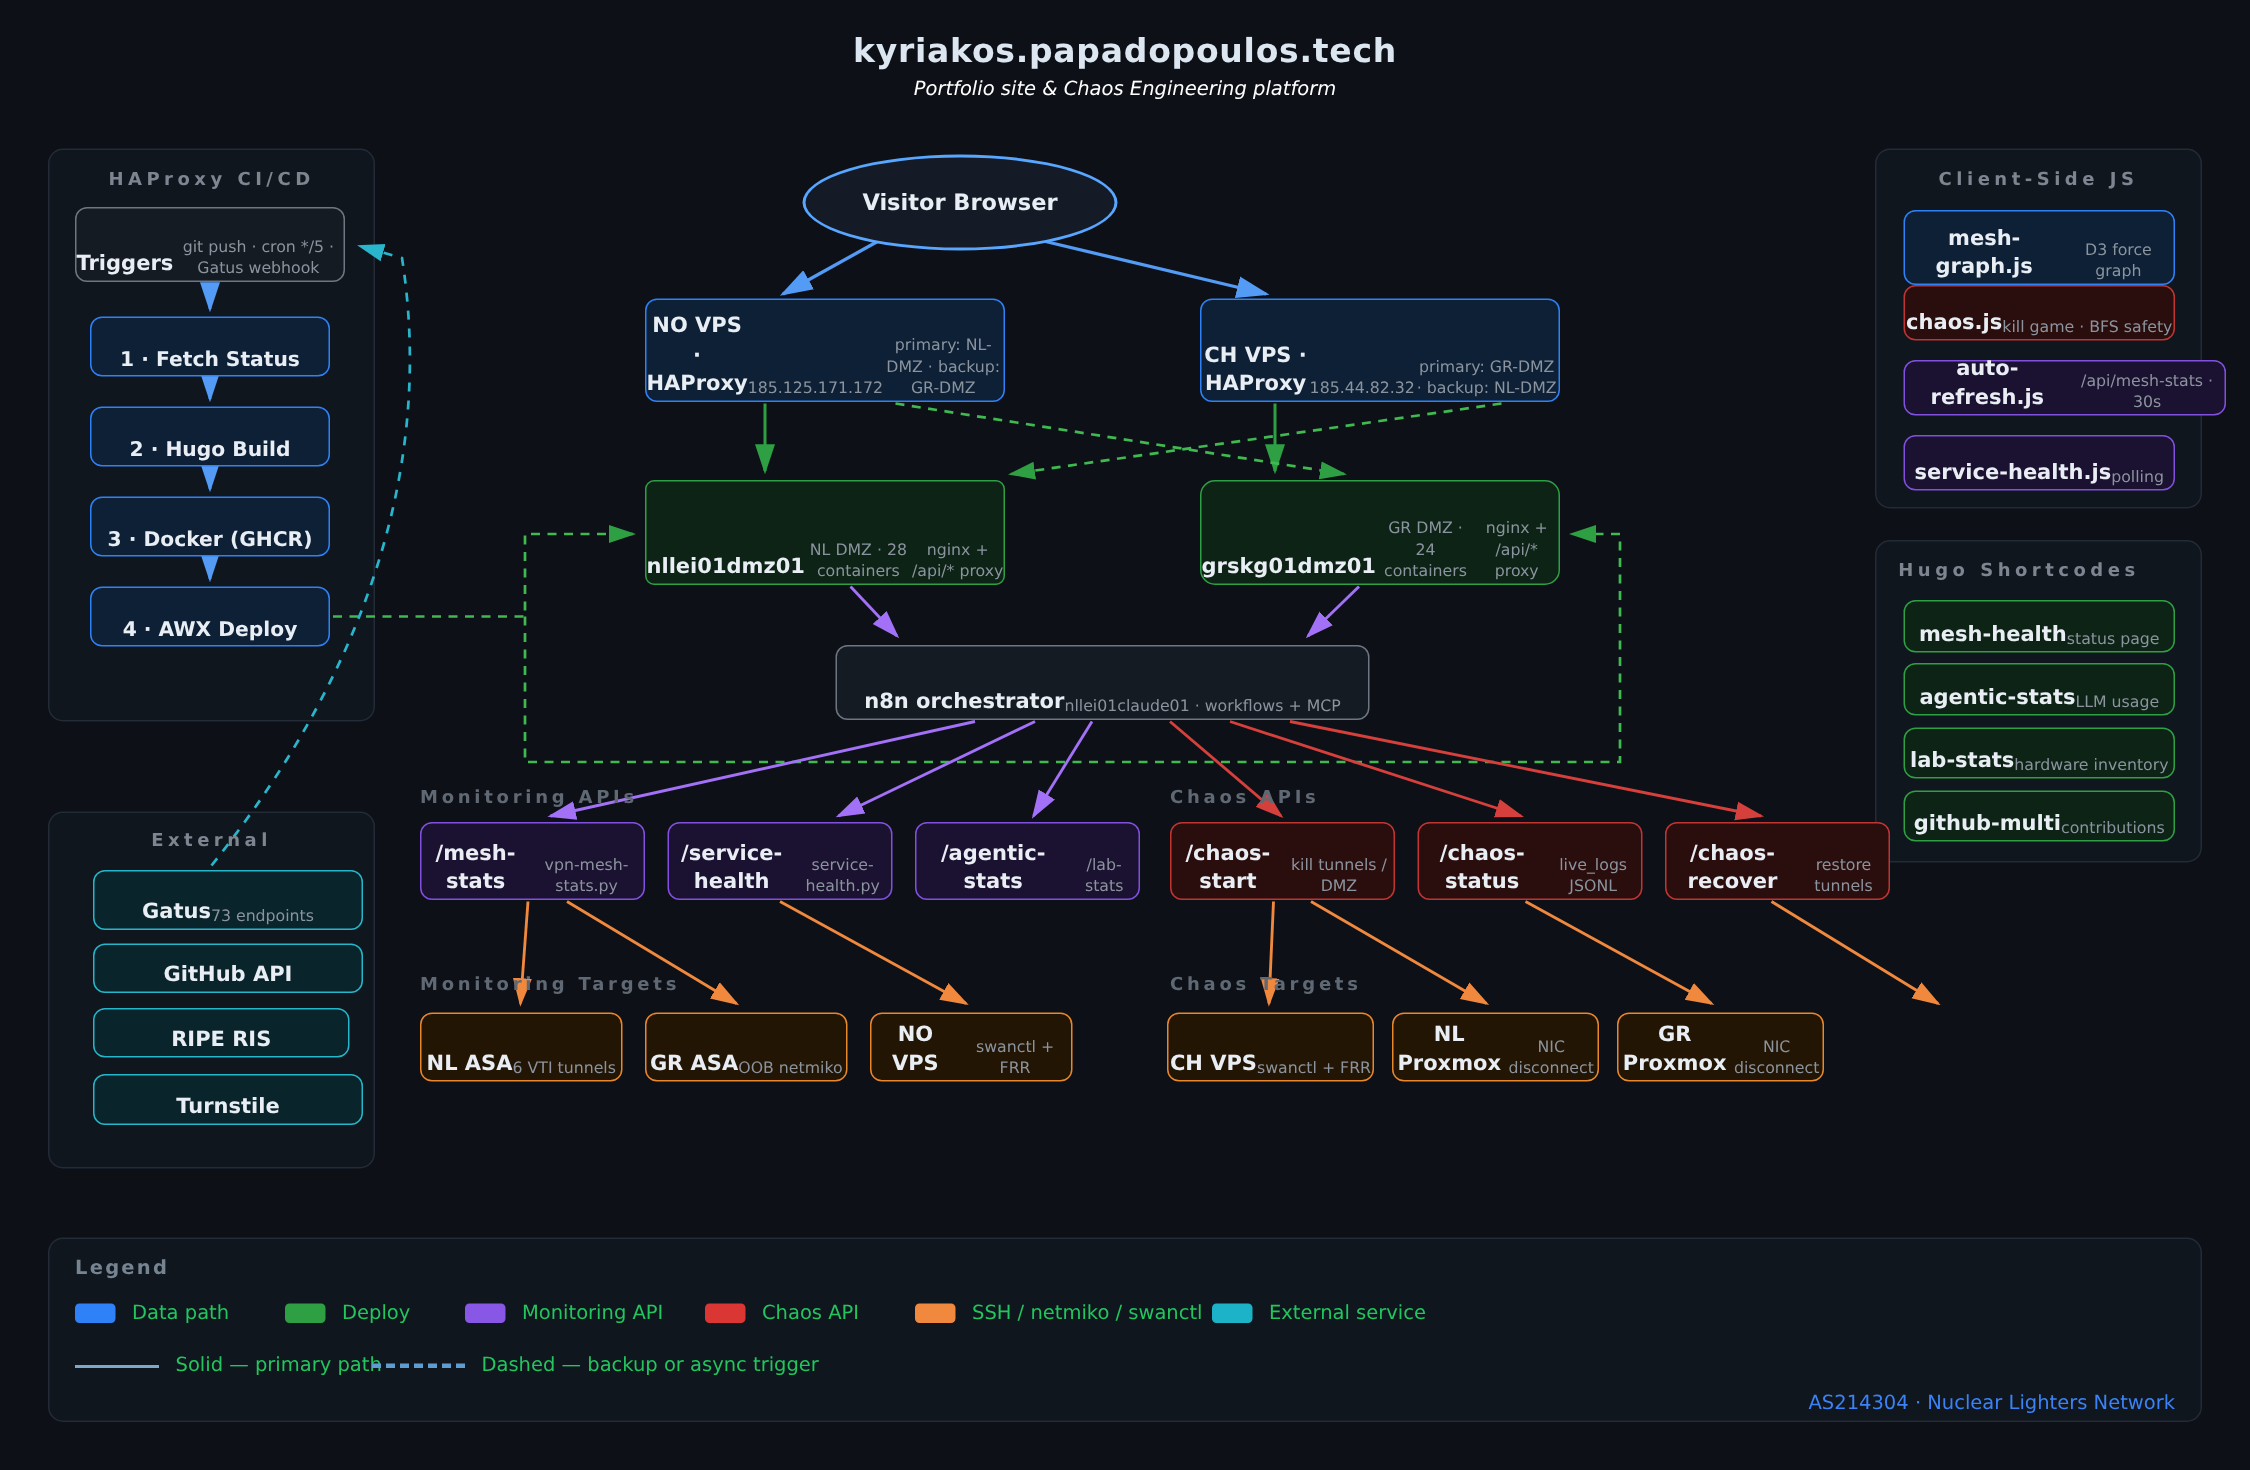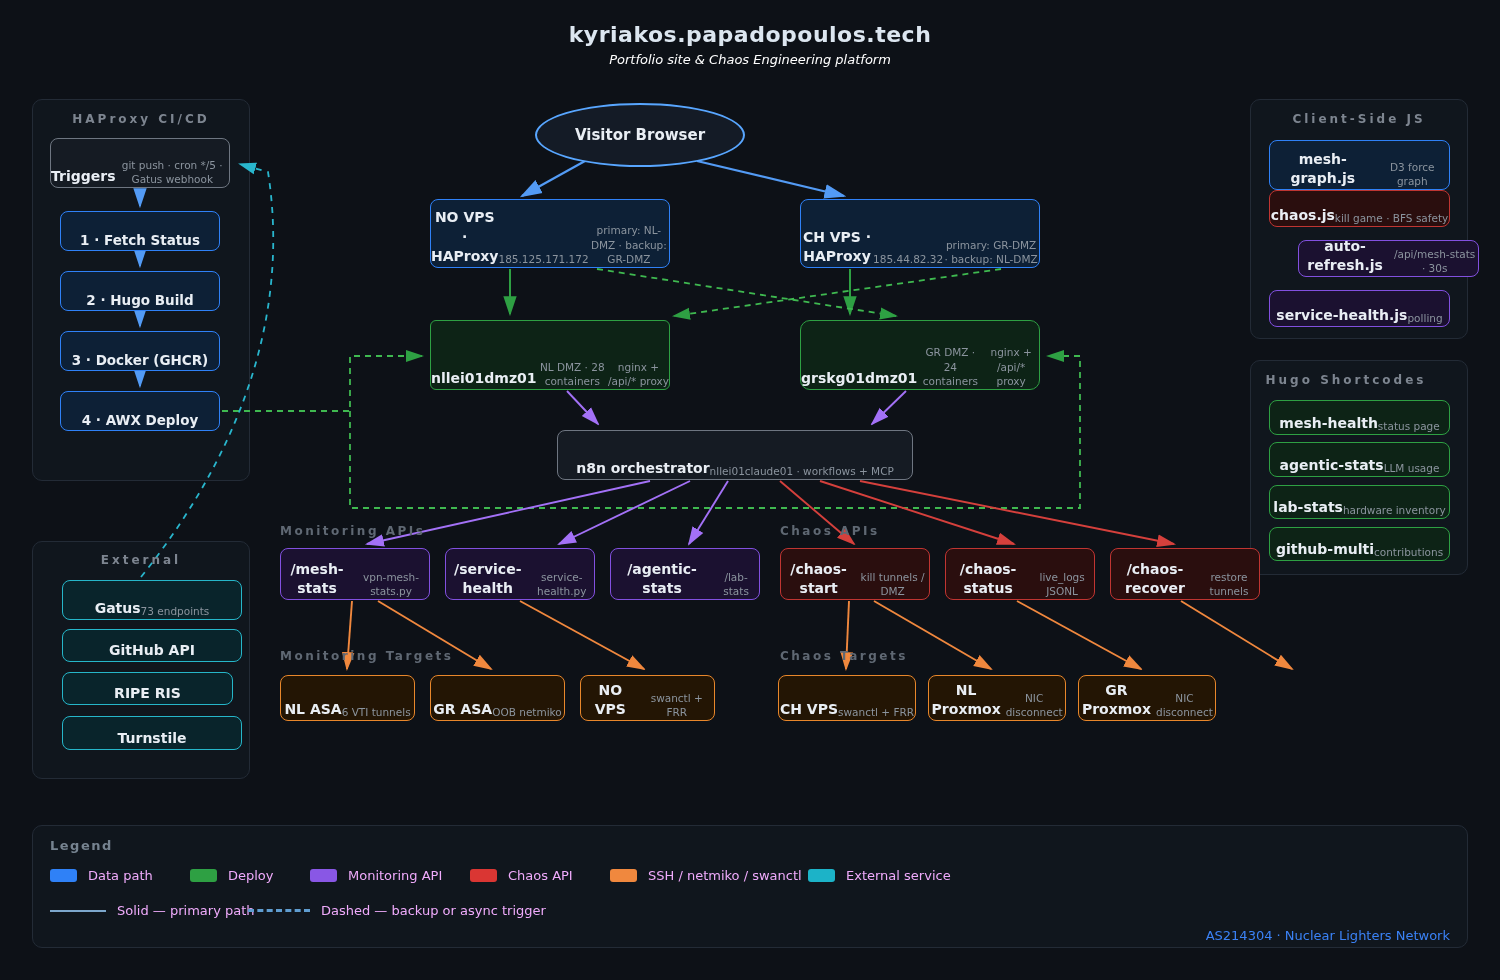--- a/index.html
+++ b/index.html
@@ -36,21 +36,21 @@
     display:flex; align-items:center; justify-content:center; font-weight:bold; font-size:15px;
     color:#e9eef4; z-index:2; }
 
   .sec-label { position:absolute; font-size:12px; font-weight:bold; letter-spacing:2.5px;
     color:#5f6873; z-index:2; }
 
   .legend-title { position:absolute; left:50px; top:838px; font-size:13px; font-weight:bold;
     letter-spacing:1.5px; color:#768390; z-index:2; }
   .lg-item { position:absolute; display:flex; align-items:center; gap:11px; z-index:2; }
   .lg-swatch { width:27px; height:13px; border-radius:3px; }
-  .lg-label { font-size:13px; color:#f0abfc; }
+  .lg-label { font-size:13px; color:#22c55e; }
   .lg-solid { width:56px; border-top:2.5px solid #7da7cc; }
   .lg-dash  { width:62px; border-top:3px dashed #5f9dd1; }
   .footer { position:absolute; right:50px; top:928px; font-size:13px; color:#3b82f6; z-index:2; }
 </style>
 </head>
 <body>
 
 <div id="stage">
 
   <div class="hdr-title">kyriakos.papadopoulos.tech</div>
@@ -158,21 +158,21 @@
 
   <div class="panel-title" style="left:1250px;top:112px;width:218px">Client-Side JS</div>
   <div class="node blue" style="left:1269px;top:140px;width:181px;height:50px">
     <div class="t">mesh-graph.js</div>
     <div class="s">D3 force graph</div>
   </div>
   <div class="node red" style="left:1269px;top:190px;width:181px;height:37px">
     <div class="t">chaos.js</div>
     <div class="s">kill game · BFS safety</div>
   </div>
-  <div class="node purple" style="left:1298px;top:240px;width:181px;height:37px">
+  <div class="node purple" style="left:1269px;top:240px;width:215px;height:37px">
     <div class="t">auto-refresh.js</div>
     <div class="s">/api/mesh-stats · 30s</div>
   </div>
   <div class="node purple" style="left:1269px;top:290px;width:181px;height:37px">
     <div class="t">service-health.js</div>
     <div class="s">polling</div>
   </div>
 
   <div class="panel-title" style="left:1250px;top:373px;width:192px">Hugo Shortcodes</div>
   <div class="node green" style="left:1269px;top:400px;width:181px;height:35px">

